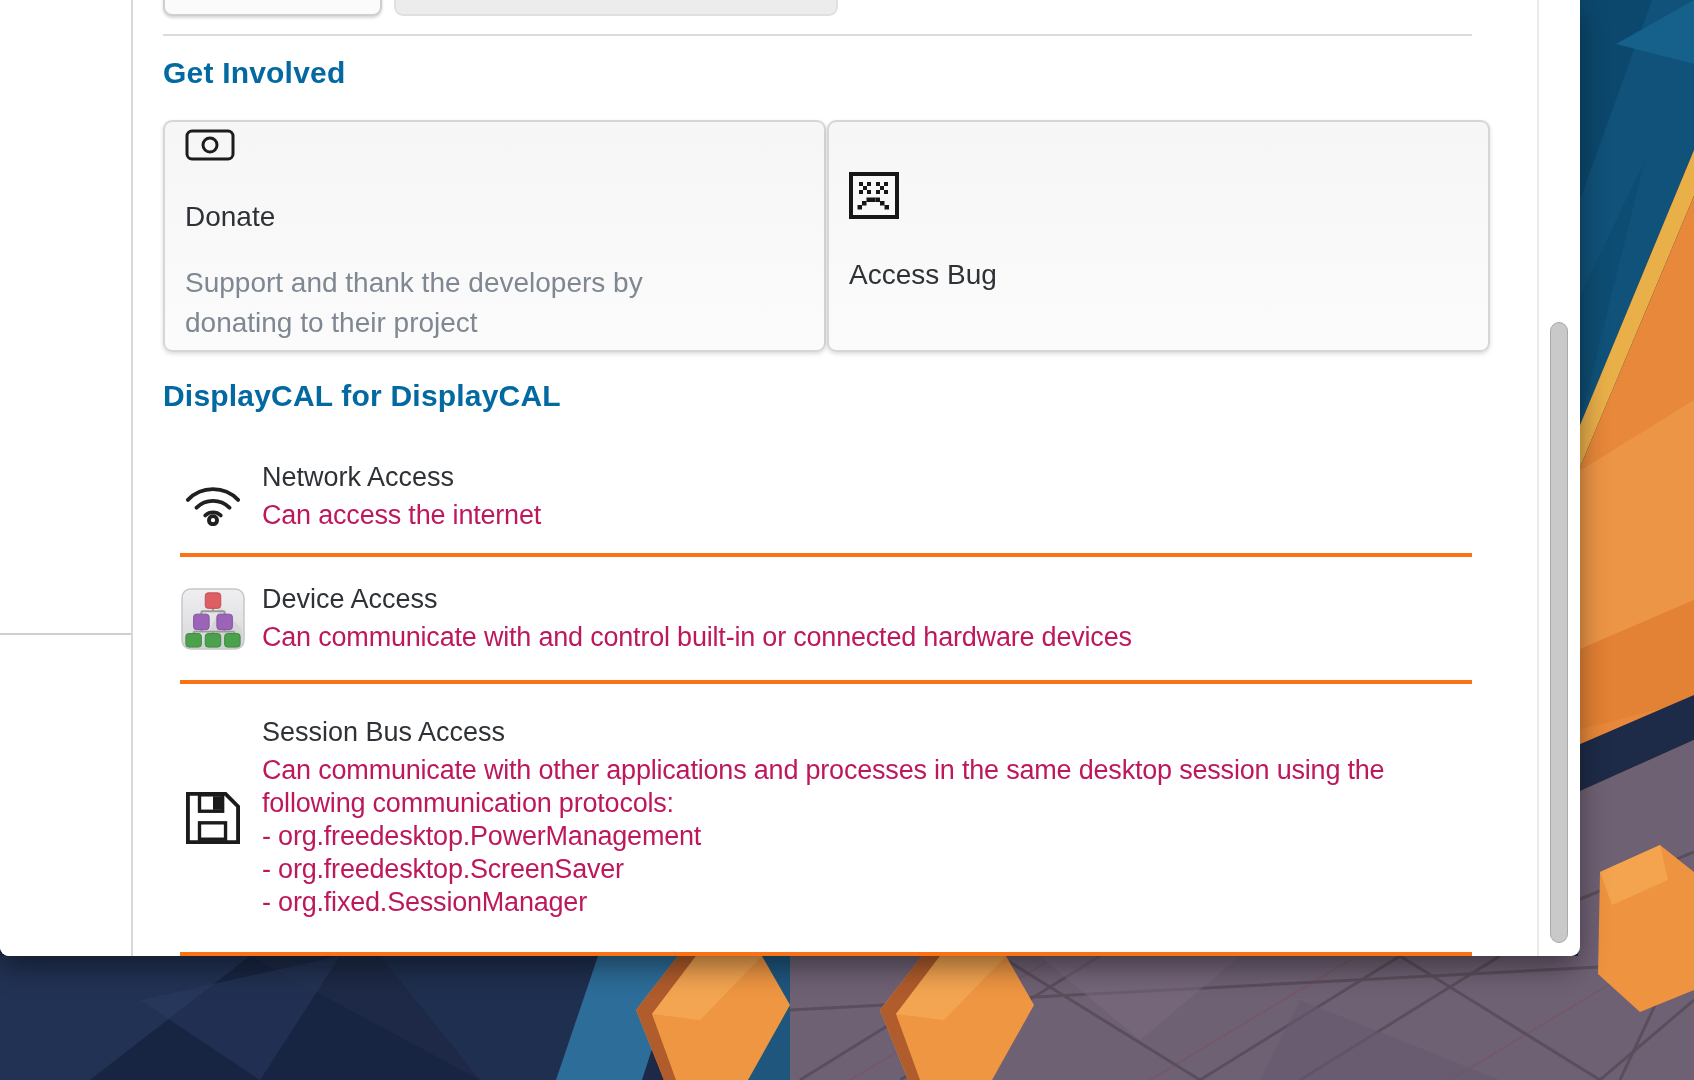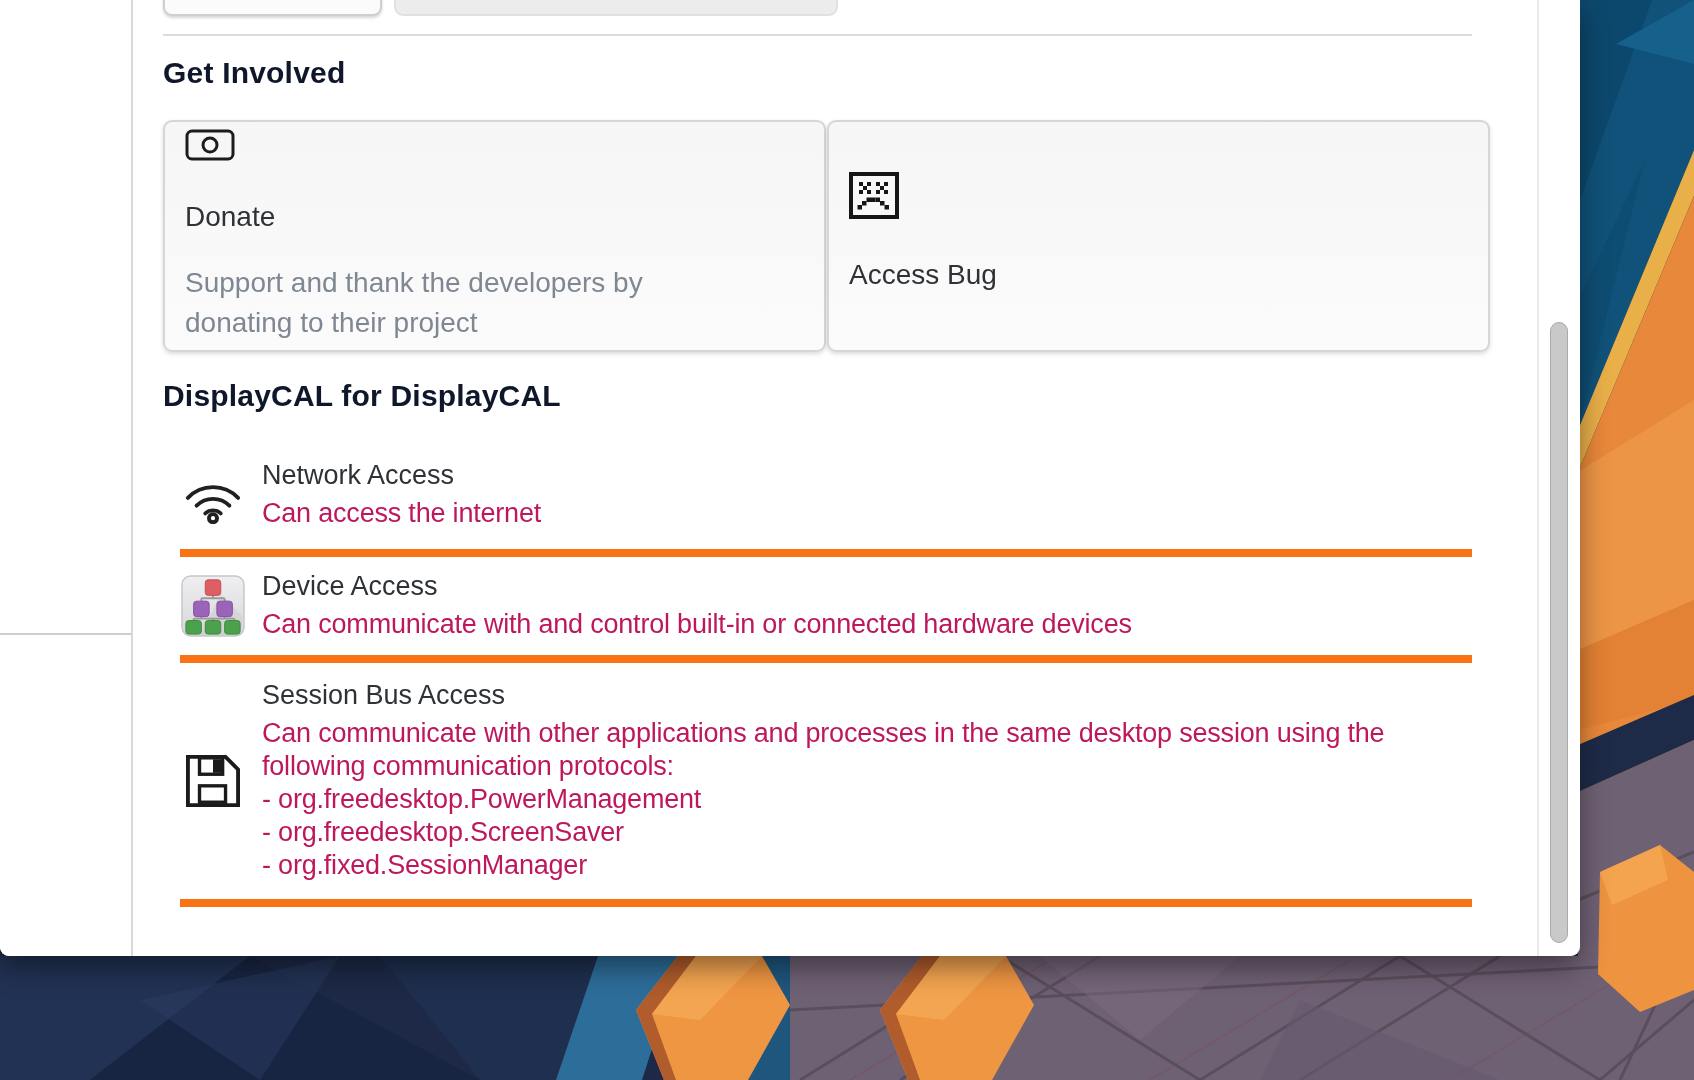--- a/index.html
+++ b/index.html
@@ -16,36 +16,36 @@
     border-left:2px solid #eaeaea;border-radius:0 0 9px 0;}
   .scrollbar{position:absolute;left:11px;top:322px;width:16px;height:619px;background:#c9c9c9;
     border:1px solid #a9a9a9;border-radius:9px;}
   
   .top-card-1{position:absolute;left:30px;top:-32px;width:215px;height:44px;background:#fbfbfb;
     border:2px solid #cfcfcf;border-radius:9px;box-shadow:0 2px 3px rgba(0,0,0,.16);}
   .top-card-2{position:absolute;left:261px;top:-32px;width:440px;height:44px;background:#ececec;
     border:2px solid #e0e0e0;border-radius:9px;}
   .divider-top{position:absolute;left:30px;top:34px;width:1309px;height:2px;background:#dcdcdc;}
   
-  .h-section{position:absolute;left:30px;font-size:30px;font-weight:700;color:#0f172a;letter-spacing:.2px;}
+  .h-section{position:absolute;left:30px;font-size:30px;font-weight:700;color:#0369a1;letter-spacing:.2px;}
   .h-involved{top:56px;}
   .h-permissions{top:379px;}
   
   .cards{position:absolute;left:30px;top:120px;width:1327px;display:flex;gap:1px;}
   .card{flex:1 1 0;height:232px;background:linear-gradient(#f6f6f6,#fbfbfb);
     border:2px solid #d6d6d6;border-radius:9px;box-shadow:0 2px 4px rgba(0,0,0,.14);
     display:flex;flex-direction:column;justify-content:center;padding:0 24px 0 20px;box-sizing:border-box;}
   .card-icon{margin-bottom:36px;}
   .card-title{font-size:28px;color:#2e3236;margin-bottom:10px;}
   .card-desc{font-size:28px;color:#7e8792;line-height:40px;}
   .card-desc.narrow{max-width:540px;margin-top:20px;}
   
   .plist{position:absolute;left:47px;top:440px;width:1292px;}
-  .prow{display:flex;align-items:center;gap:16px;border-bottom:8px solid #f97316;box-sizing:border-box;}
-  .prow-1{height:117px;}.prow-2{height:106px;}.prow-3{height:244px;}
+  .prow{display:flex;align-items:center;gap:16px;border-bottom:4px solid #f97316;box-sizing:border-box;}
+  .prow-1{height:117px;}.prow-2{height:127px;}.prow-3{height:272px;}
   .picon{width:66px;flex:0 0 66px;display:flex;justify-content:center;align-items:center;}
   .ptext{flex:1;}
   .ptitle{font-size:27px;color:#2e3236;margin-bottom:6px;}
   .pdesc{font-size:27px;color:#be185d;line-height:33px;letter-spacing:-.2px;max-width:1232px;}
   .pdesc .proto{display:block;}
 </style>
 </head>
 <body>
 
 <svg class="wallpaper" viewBox="0 0 1694 1080" preserveAspectRatio="none">

